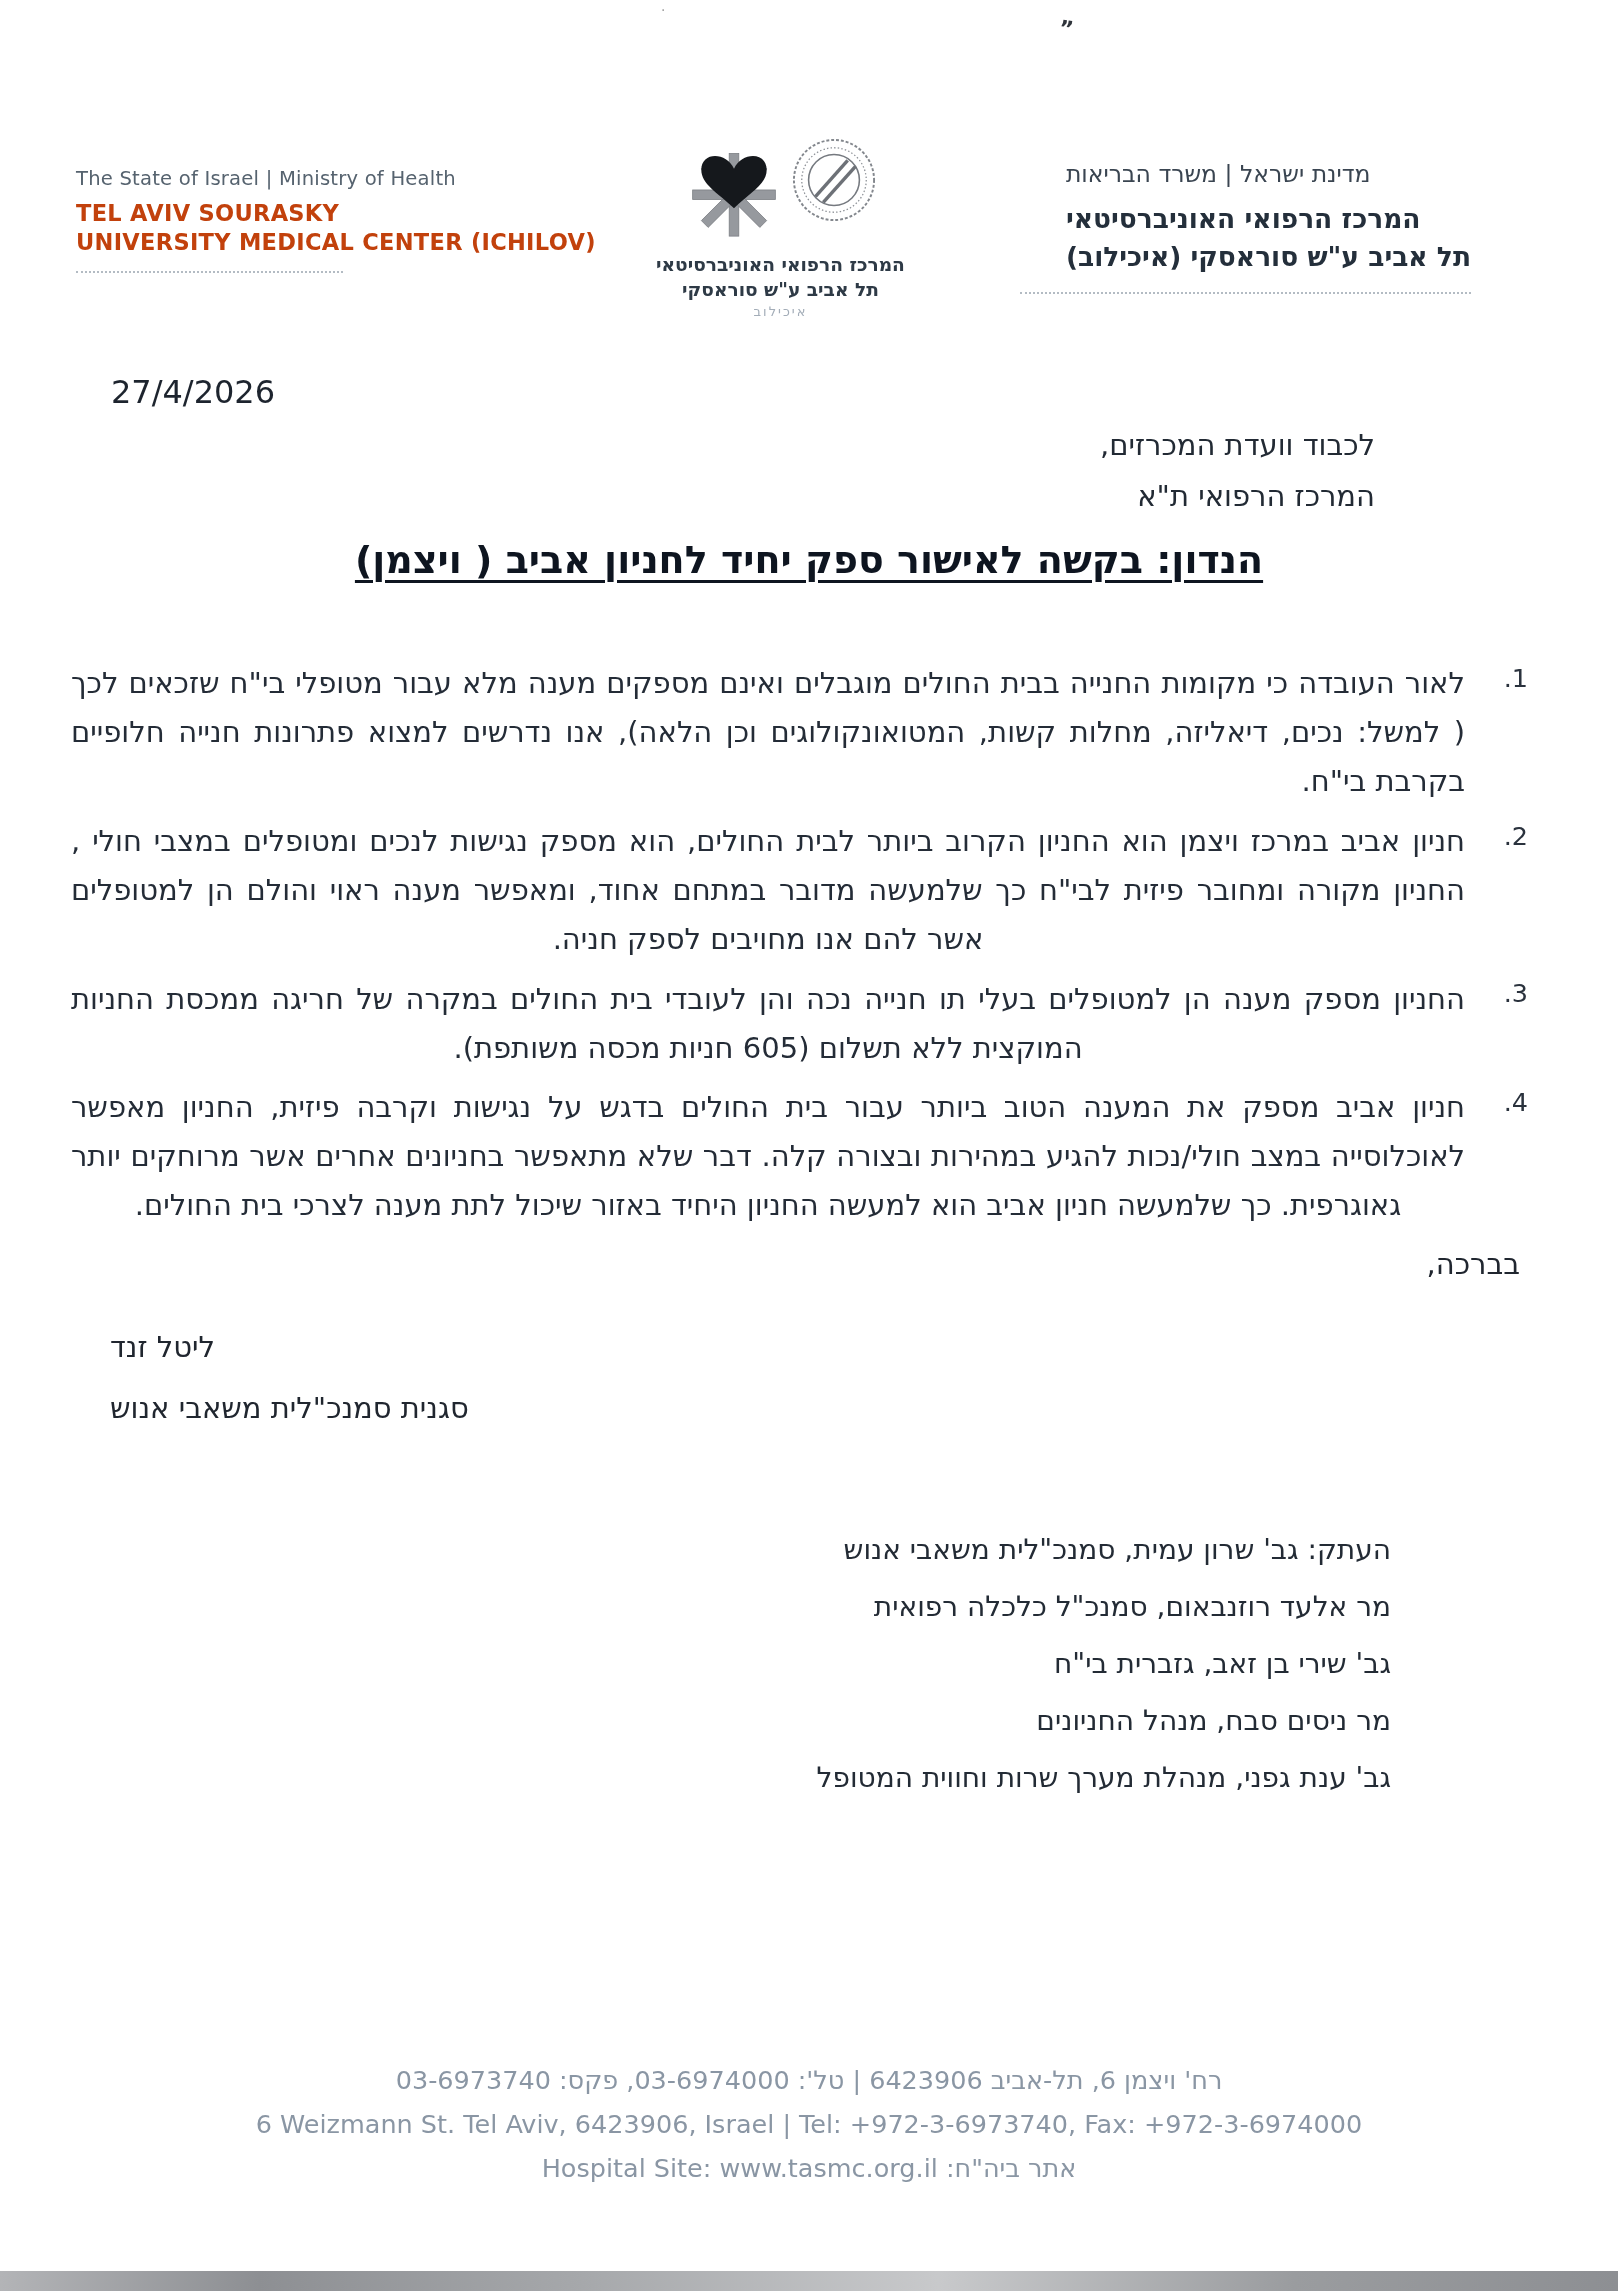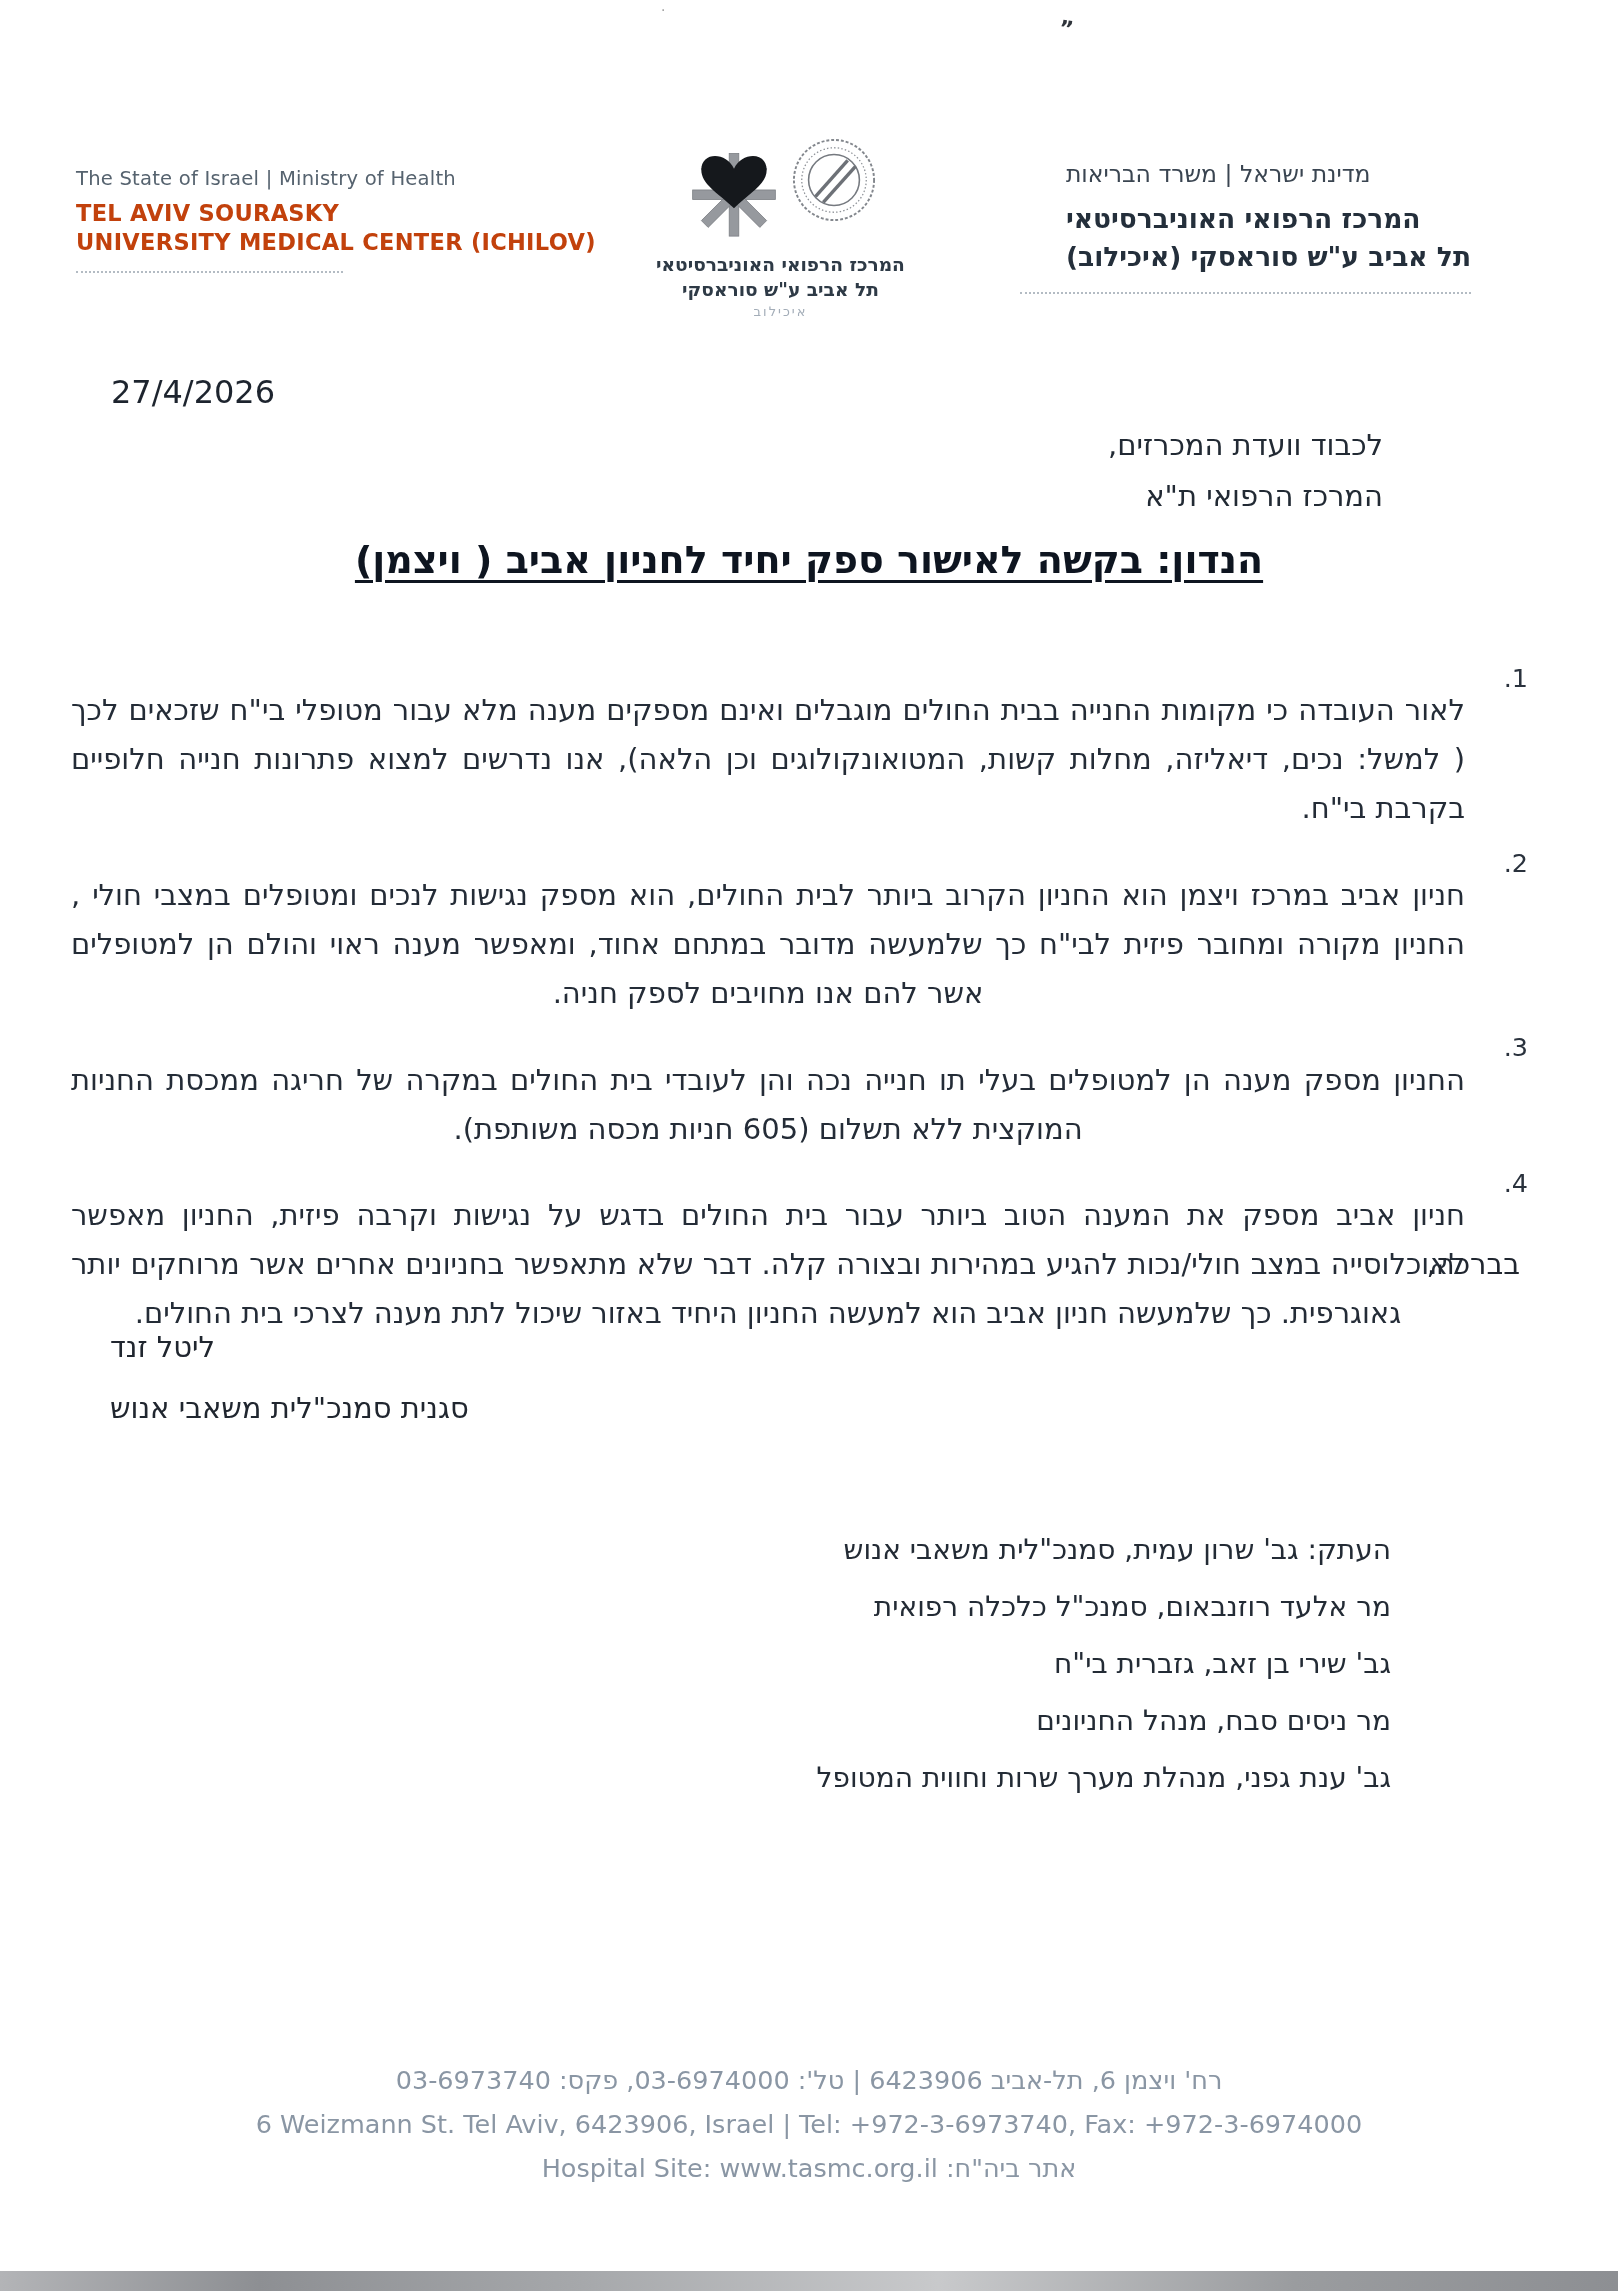--- a/index.html
+++ b/index.html
@@ -26,31 +26,31 @@
   .hdr-center{position:absolute; left:616px; top:137px; width:329px; text-align:center;}
   .logo-row{display:flex; align-items:flex-start; justify-content:center; gap:7.8px; height:116px;}
   .hc1{font-weight:bold; font-size:18.6px; color:#2e3a46; line-height:24.5px; direction:rtl;}
   .hc3{font-size:13px; color:#a3adb8; letter-spacing:2px; margin-top:2px;}
   .hdr-right{position:absolute; right:147px; top:160px; direction:rtl; text-align:left;}
   .hr1{font-size:23.5px; color:#3a4551; margin-bottom:11.8px;}
   .hr2{font-size:26.5px; font-weight:bold; color:#242f3b; line-height:38px;}
   .hdr-right .hdr-rule{width:451px; margin-top:16.7px; margin-left:-54px;}
   
   .date{position:absolute; left:111px; top:373px; font-size:32px; color:#1d242e;}
-  .addressee{position:absolute; right:235px; top:420px; direction:rtl; text-align:right;
+  .addressee{position:absolute; right:243px; top:420px; direction:rtl; text-align:right;
              font-size:29px; color:#222a34; line-height:51px;}
   .subject{position:absolute; left:0; right:0; top:538px; text-align:center; direction:rtl;
            font-size:38px; font-weight:bold; color:#0e1520;
            text-decoration:underline; text-underline-offset:6.9px; text-decoration-thickness:2.5px;}
   
   .body-list{position:absolute; top:659px; right:90px; left:71px; direction:rtl; color:#242c37;}
   .body-item{display:flex; margin-bottom:10.8px; font-size:29px;}
   .item-num{flex:0 0 63px; font-size:25.5px; padding-top:3.9px; text-align:right;
             direction:rtl; unicode-bidi:bidi-override; color:#2a323d;}
-  .item-text{flex:1; text-align:justify; line-height:49px;margin-top:27px;}
+  .item-text{flex:1; text-align:justify; line-height:49px;}
   .body-item:nth-of-type(1) .item-text{text-align-last:right;}
   .body-item:nth-of-type(2) .item-text,
   .body-item:nth-of-type(3) .item-text,
   .body-item:nth-of-type(4) .item-text{text-align-last:center;}
   
   .closing{position:absolute; right:98px; top:1247px; direction:rtl; font-size:29px; color:#20262f;}
   .signature{position:absolute; left:110px; top:1317px; direction:rtl; text-align:left;
              font-size:29px; color:#20262f; line-height:61px;}
   .cc{position:absolute; right:227px; top:1521px; direction:rtl; text-align:right;
       font-size:28px; color:#232b35; line-height:57px;}

